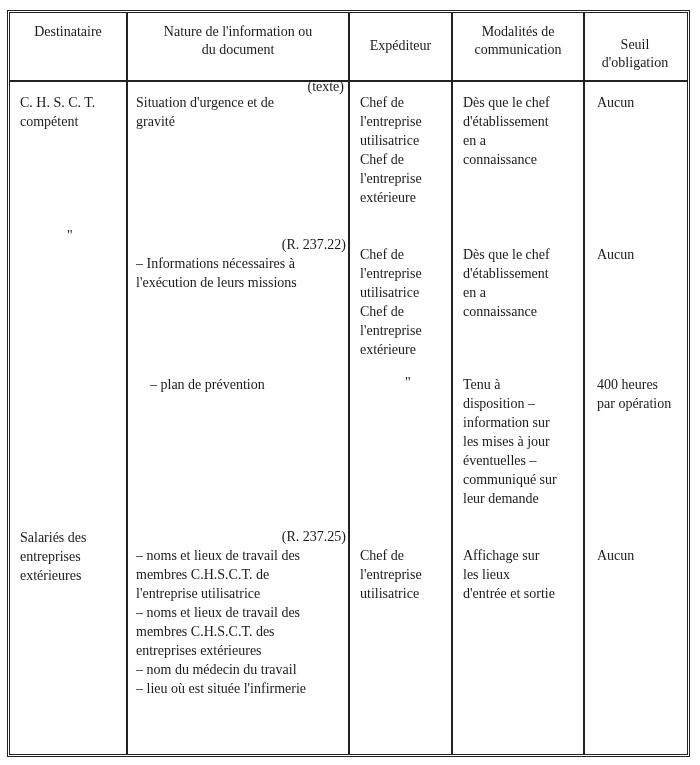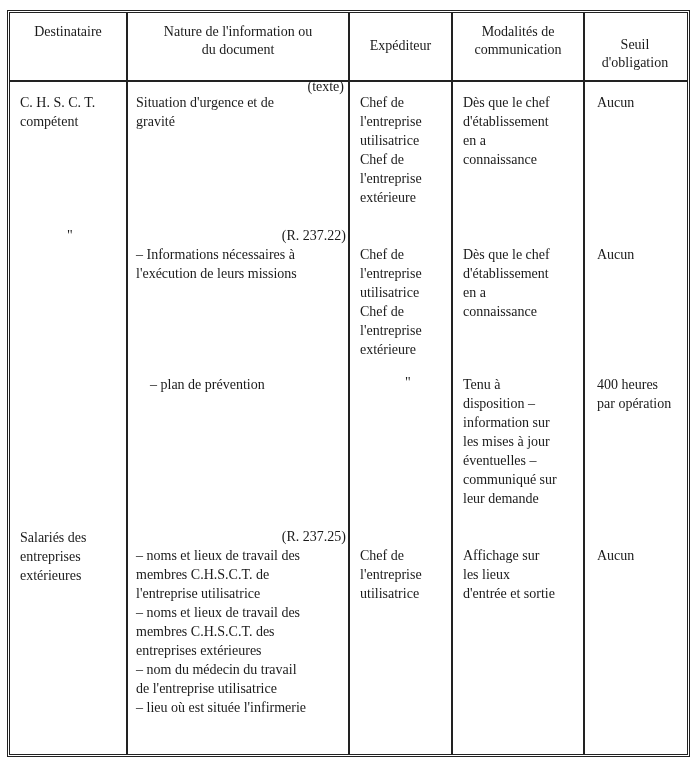--- a/index.html
+++ b/index.html
@@ -112,21 +112,21 @@
     <span class="line">Dès que le chef</span>
     <span class="line">d'établissement</span>
     <span class="line">en a</span>
     <span class="line">connaissance</span>
   </div>
   <div class="cell" style="left:587px; top:80px;">
     <span class="line">Aucun</span>
   </div>
 
   <div class="ditto" style="left:57px; top:215px;">"</div>
-  <div class="cell" style="left:126px; top:213px; width:210px;">
+  <div class="cell" style="left:126px; top:222px; width:210px;">
     <span class="ref">(R. 237.22)</span>
     <span class="line">– Informations nécessaires à</span>
     <span class="line">l'exécution de leurs missions</span>
   </div>
   <div class="cell" style="left:350px; top:232px;">
     <span class="line">Chef de</span>
     <span class="line">l'entreprise</span>
     <span class="line">utilisatrice</span>
     <span class="line">Chef de</span>
     <span class="line">l'entreprise</span>
@@ -167,21 +167,20 @@
   </div>
   <div class="cell" style="left:126px; top:514px; width:210px;">
     <span class="ref">(R. 237.25)</span>
     <span class="line">– noms et lieux de travail des</span>
     <span class="line">membres C.H.S.C.T. de</span>
     <span class="line">l'entreprise utilisatrice</span>
     <span class="line">– noms et lieux de travail des</span>
     <span class="line">membres C.H.S.C.T. des</span>
     <span class="line">entreprises extérieures</span>
     <span class="line">– nom du médecin du travail</span>
-    <span class="line">de l'entreprise utilisatrice</span>
     <span class="line">– lieu où est située l'infirmerie</span>
   </div>
   <div class="cell" style="left:350px; top:533px;">
     <span class="line">Chef de</span>
     <span class="line">l'entreprise</span>
     <span class="line">utilisatrice</span>
   </div>
   <div class="cell" style="left:453px; top:533px;">
     <span class="line">Affichage sur</span>
     <span class="line">les lieux</span>

